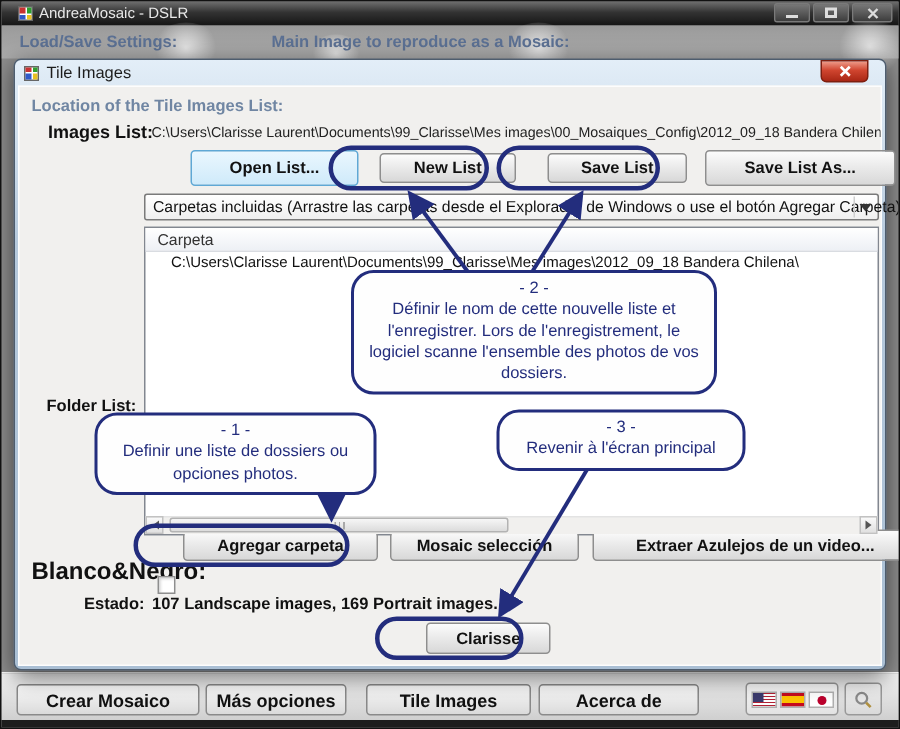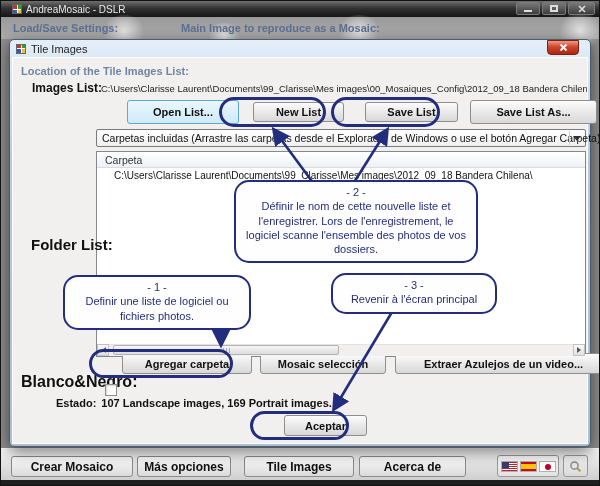--- a/index.html
+++ b/index.html
@@ -104,21 +104,21 @@
     display:flex; align-items:center; justify-content:center; }
   #hs-left { left:96px; } #hs-right { left:572px; }
   .tri-l { width:0;height:0;border:3px solid transparent;border-right:4px solid #555;margin-right:2px;}
   .tri-r { width:0;height:0;border:3px solid transparent;border-left:4px solid #555;margin-left:2px;}
   #hs-thumb { left:112px; top:344px; width:226px; height:10px; z-index:7;
     background:linear-gradient(#f6f6f6,#dcdcdc); border:1px solid #b3b3b3; border-radius:2px;
     display:flex; align-items:center; justify-content:center; }
   #hs-thumb i { width:7px; height:5px;
     background:repeating-linear-gradient(90deg,#a9a9a9 0 1px, transparent 1px 3px); }
 
-  #lbl-folderlist { left:30px; top:235px; font-weight:bold; font-size:15px; color:#111; z-index:5; }
+  #lbl-folderlist { left:30px; top:264px; font-weight:bold; font-size:11px; color:#111; z-index:5; }
 
   #btn-agregar { left:95px; top:352px; width:130px; height:21px; }
   #btn-remover { left:233px; top:352px; width:126px; height:21px; }
   #btn-extraer { left:368px; top:352px; width:217px; height:21px; }
 
   #lbl-bn { left:20px; top:372px; font-weight:bold; font-size:16px; color:#111; z-index:5; }
   #cb-bn { left:104px; top:383px; width:12px; height:12px; z-index:5; background:#fff;
     border:1px solid #8e8e8e; box-shadow:inset 1px 1px 2px rgba(0,0,0,.18); }
   #status-line { left:55px; top:396px; z-index:5; display:flex; gap:5px;
     font-weight:bold; font-size:11px; color:#111; }
@@ -248,42 +248,42 @@
   <div class="btn" id="btn-remover">Mosaic selección</div>
   <div class="btn" id="btn-extraer">Extraer Azulejos de un video...</div>
 
   <div class="abs" id="lbl-bn">Blanco&amp;Negro:</div>
   <div class="abs" id="cb-bn"></div>
   <div class="abs" id="status-line">
     <span>Estado:</span>
     <span>107 Landscape images, 169 Portrait images.</span>
   </div>
 
-  <div class="btn" id="btn-aceptar">Aceptar</div>
+  <div class="btn" id="btn-aceptar">Clarisse</div>
 
   <div class="oval" id="oval-new"></div>
   <div class="oval" id="oval-save"></div>
   <div class="oval" id="oval-agregar"></div>
   <div class="oval" id="oval-aceptar"></div>
 
   <svg class="abs" id="arrow-layer" viewBox="0 0 600 486">
     <defs>
       <marker id="ah" markerWidth="9" markerHeight="9" refX="5.5" refY="3.5" orient="auto">
         <path d="M0,0 L7,3.5 L0,7 Z" fill="#232d7d"></path>
       </marker>
     </defs>
     <line x1="313" y1="183" x2="273" y2="129" stroke="#232d7d" stroke-width="2.6" marker-end="url(#ah)"></line>
     <line x1="352" y1="183" x2="386" y2="129" stroke="#232d7d" stroke-width="2.6" marker-end="url(#ah)"></line>
     <line x1="220" y1="329" x2="220" y2="343" stroke="#232d7d" stroke-width="3" marker-end="url(#ah)"></line>
     <line x1="391" y1="311" x2="333" y2="408" stroke="#232d7d" stroke-width="2.6" marker-end="url(#ah)"></line>
   </svg>
 
   <div class="callout" id="callout1">
     <div>- 1 -</div>
-    <div>Definir une liste de logiciel ou fichiers photos.</div>
+    <div>Definir une liste de dossiers ou opciones photos.</div>
   </div>
   <div class="callout" id="callout2">
     <div>- 2 -</div>
     <div>Définir le nom de cette nouvelle liste et l'enregistrer. Lors de l'enregistrement, le logiciel scanne l'ensemble des photos de vos dossiers.</div>
   </div>
   <div class="callout" id="callout3">
     <div>- 3 -</div>
     <div>Revenir à l'écran principal</div>
   </div>
 

